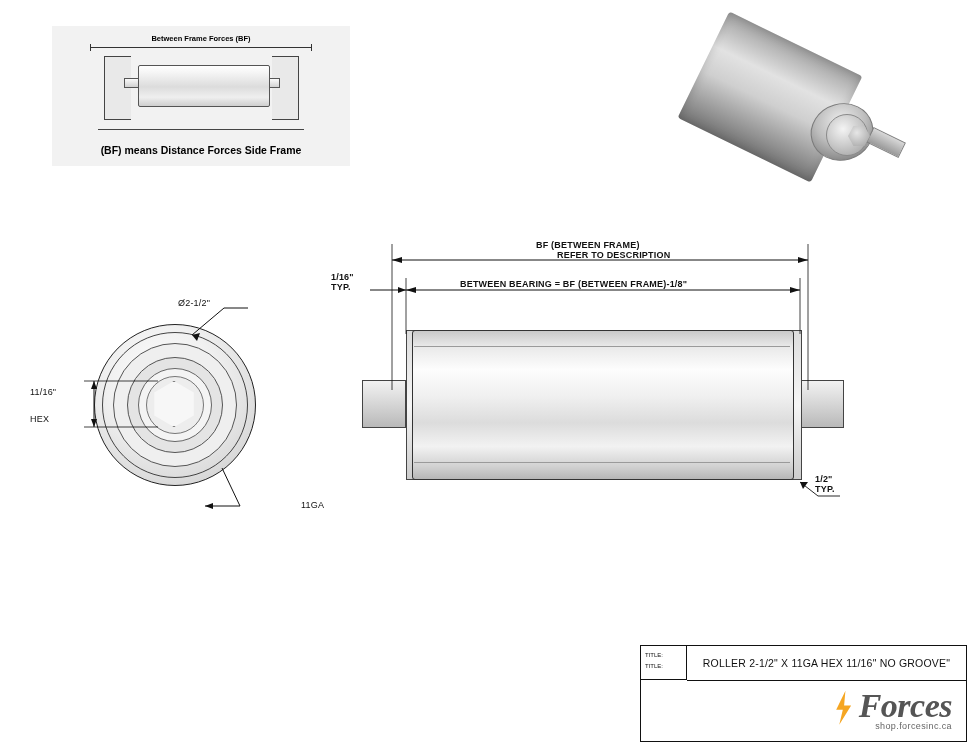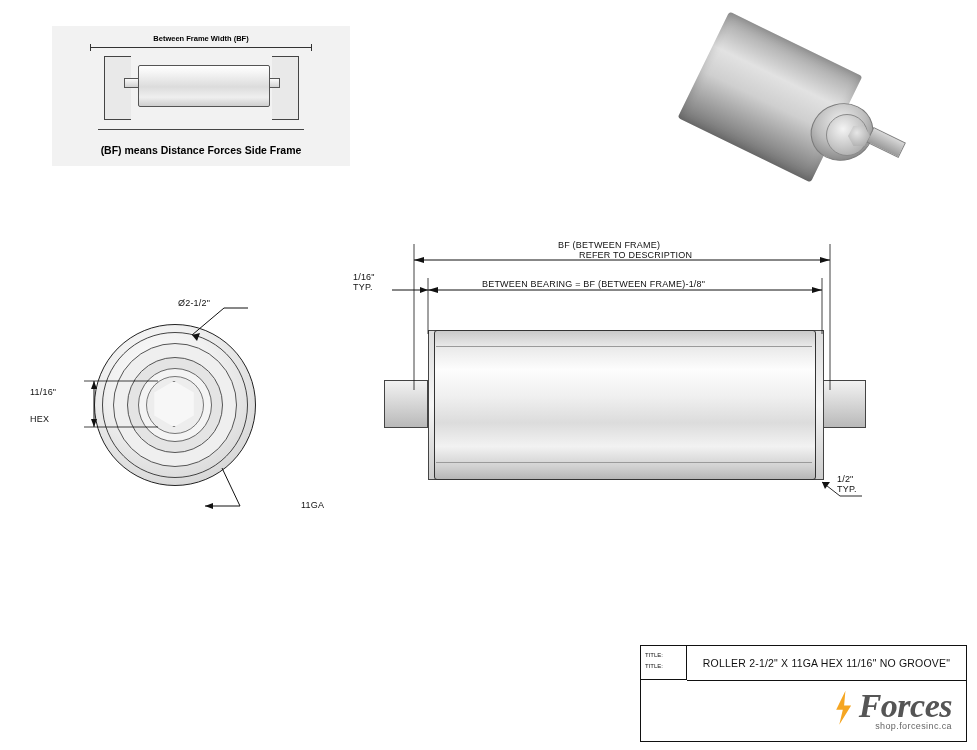--- a/index.html
+++ b/index.html
@@ -151,21 +151,21 @@
   #endview .c6 { left:74px; top:76px; width:56px; height:56px; border:1px solid #777; background:#ededed; }
   #endview .hex {
     position:absolute; left:79px; top:81px; width:46px; height:46px;
     background:#f7f7f7;
     border: 0;
     clip-path: polygon(50% 0%, 93% 25%, 93% 75%, 50% 100%, 7% 75%, 7% 25%);
     box-shadow: 0 0 0 1px #555 inset;
   }
 
   
-  #mainview { position:absolute; left:370px; top:230px; width:560px; height:300px; }
+  #mainview { position:absolute; left:348px; top:230px; width:560px; height:300px;font-weight:bold; }
   #mainview .body {
     position:absolute; left:64px; top:100px; width:380px; height:148px;
     background: linear-gradient(to bottom,
        #c9c9c9 0%, #e8e8e8 10%, #fdfdfd 26%, #f0f0f0 44%,
        #dcdcdc 62%, #f2f2f2 78%, #d0d0d0 92%, #b6b6b6 100%);
     border: 1.2px solid #333;
     border-radius: 3px;
   }
   #mainview .bear {
     position:absolute; top:100px; width:28px; height:148px;
@@ -231,21 +231,21 @@
     margin-top: -2px;
   }
 </style>
 </head>
 <body>
 
 <div class="sheet">
 
   <div id="inset">
     <div class="bg"></div>
-    <div class="toplbl">Between Frame Width (BF)</div>
+    <div class="toplbl">Between Frame Forces (BF)</div>
     <div class="dimline"></div>
     <div class="dimtick" style="left:38px;"></div>
     <div class="dimtick" style="left:259px;"></div>
 
     <div class="frameL"></div>
     <div class="frameR"></div>
     <div class="shaftL"></div>
     <div class="shaftR"></div>
     <div class="roller"></div>
     <div class="floor"></div>

